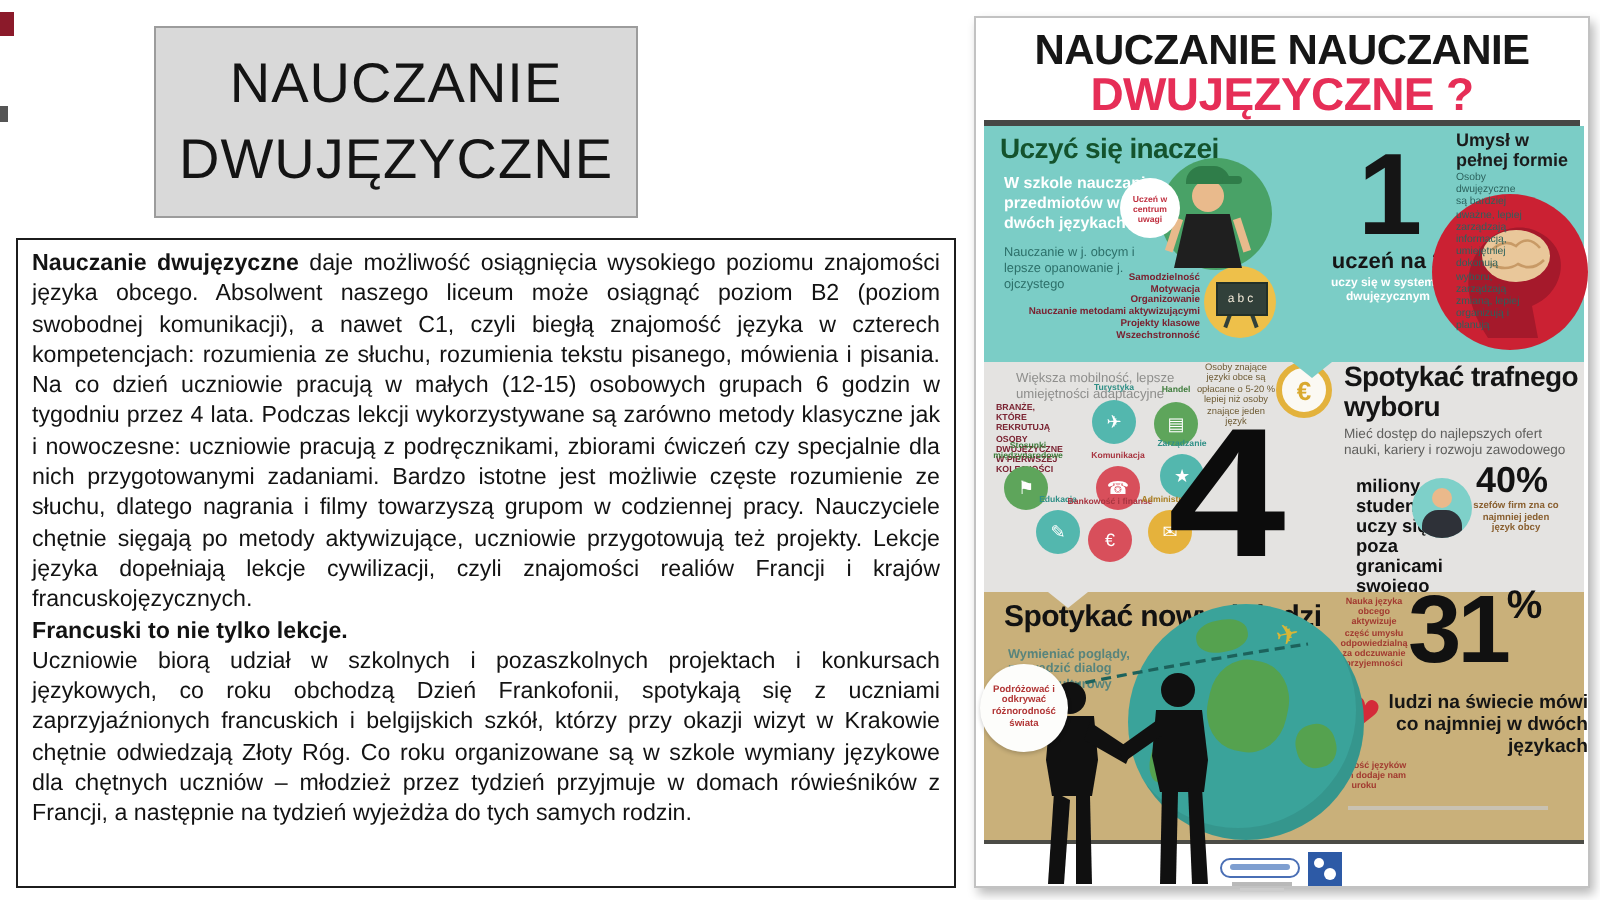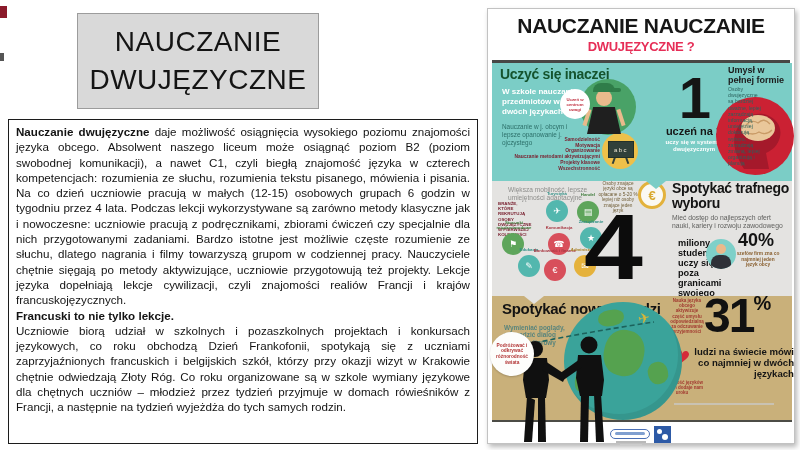--- a/index.html
+++ b/index.html
@@ -16,21 +16,21 @@
             text-align:justify;color:#131313;}
   .body-box p{margin:0;}
   .subhead{font-weight:bold;text-align:left;}
   .corner-mark{left:0;top:6px;width:7px;height:12px;background:#8b1a2a;}
   .corner-mark2{left:0;top:53px;width:4px;height:8px;background:#555;}
 
   
   .ig{position:absolute;left:487px;top:8px;width:308px;height:436px;background:#fff;
       border:1px solid #c2c2c2;box-sizing:border-box;box-shadow:2px 3px 5px rgba(0,0,0,.28);}
   .ig-t1{margin-top:5px;text-align:center;font-weight:800;font-size:21px;line-height:23px;color:#161616;letter-spacing:-.3px;}
-  .ig-t2{text-align:center;font-weight:800;font-size:13px;line-height:20px;color:#e62e57;letter-spacing:-.3px;}
+  .ig-t2{text-align:center;font-weight:800;font-size:23px;line-height:20px;color:#e62e57;letter-spacing:-.3px;}
   .ig-rule{position:absolute;left:4px;right:4px;top:51px;height:3px;background:#474745;}
   .sec{position:absolute;left:4px;width:300px;}
   .sec-learn{top:54px;height:118px;background:#7bcdc6;}
   .sec-choice{top:172px;height:115px;background:#e4e3e1;}
   .sec-people{top:287px;height:126px;background:#c9b07a;border-bottom:2px solid #4c4c46;box-sizing:border-box;}
   .notch{position:absolute;width:0;height:0;border-left:10px solid transparent;border-right:10px solid transparent;z-index:3;}
   .notch-1{left:158px;top:172px;border-top:8px solid #7bcdc6;}
   .notch-2{left:36px;top:287px;border-top:8px solid #e4e3e1;}
 
   

